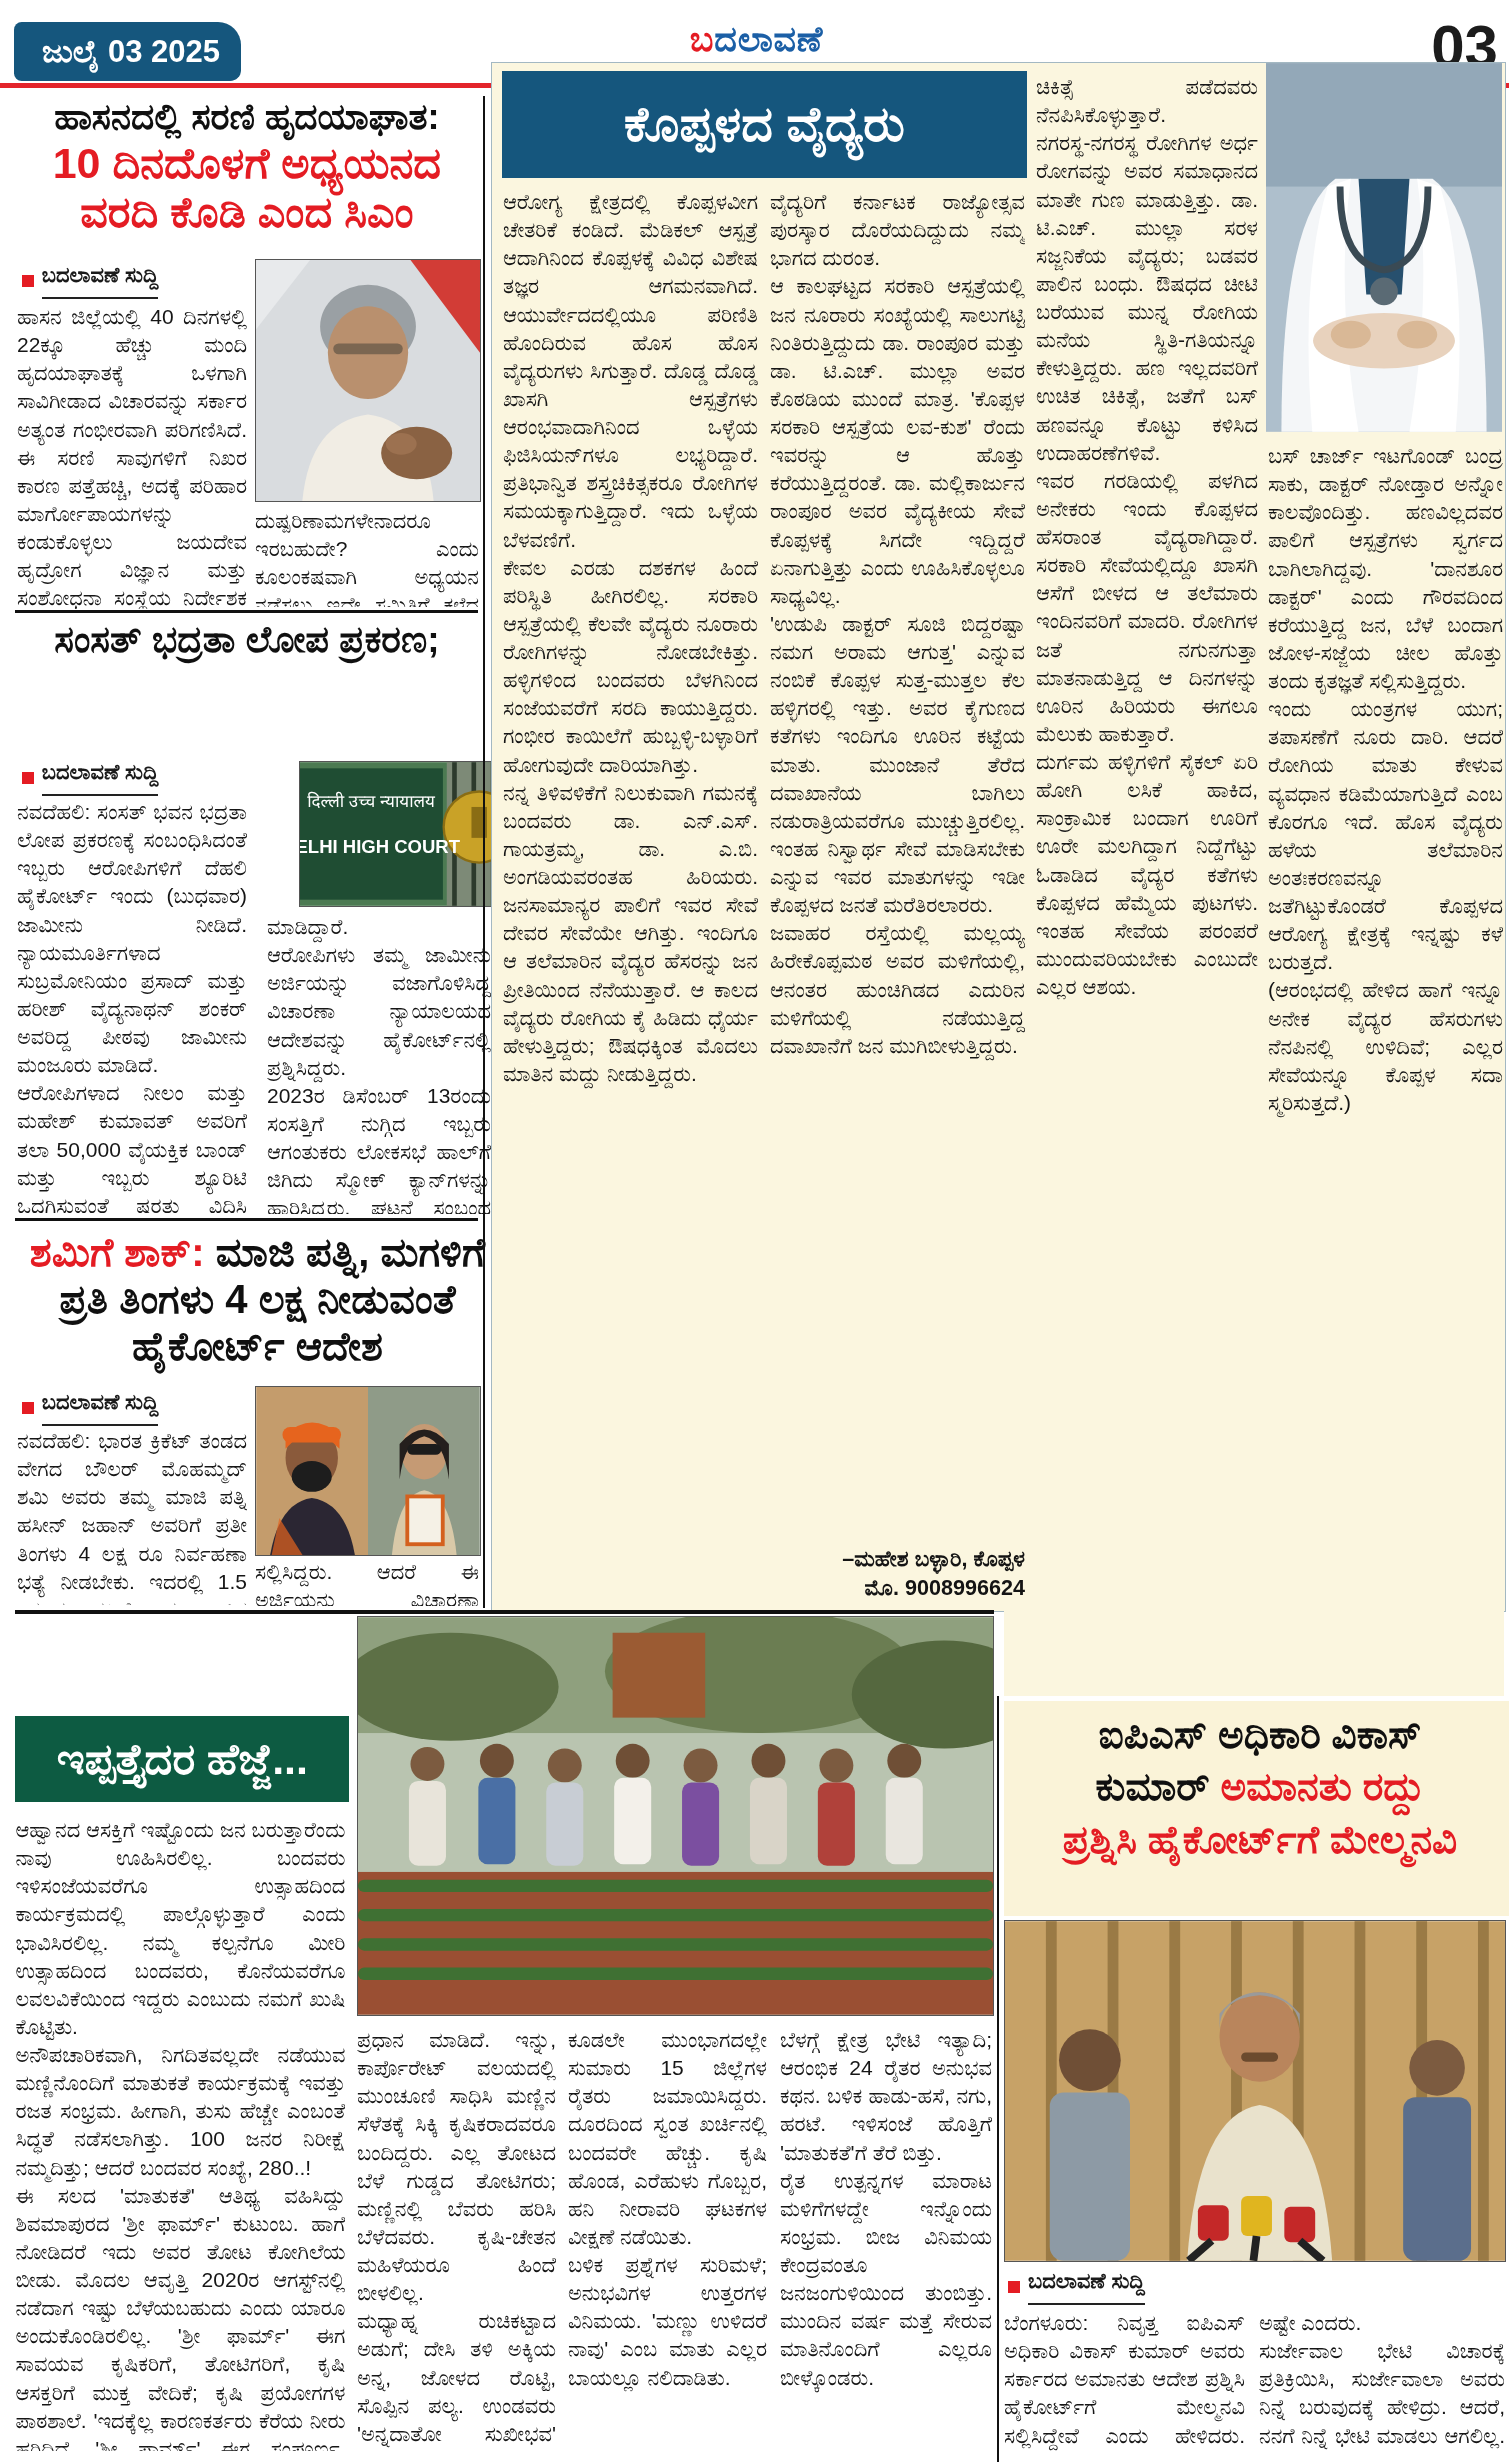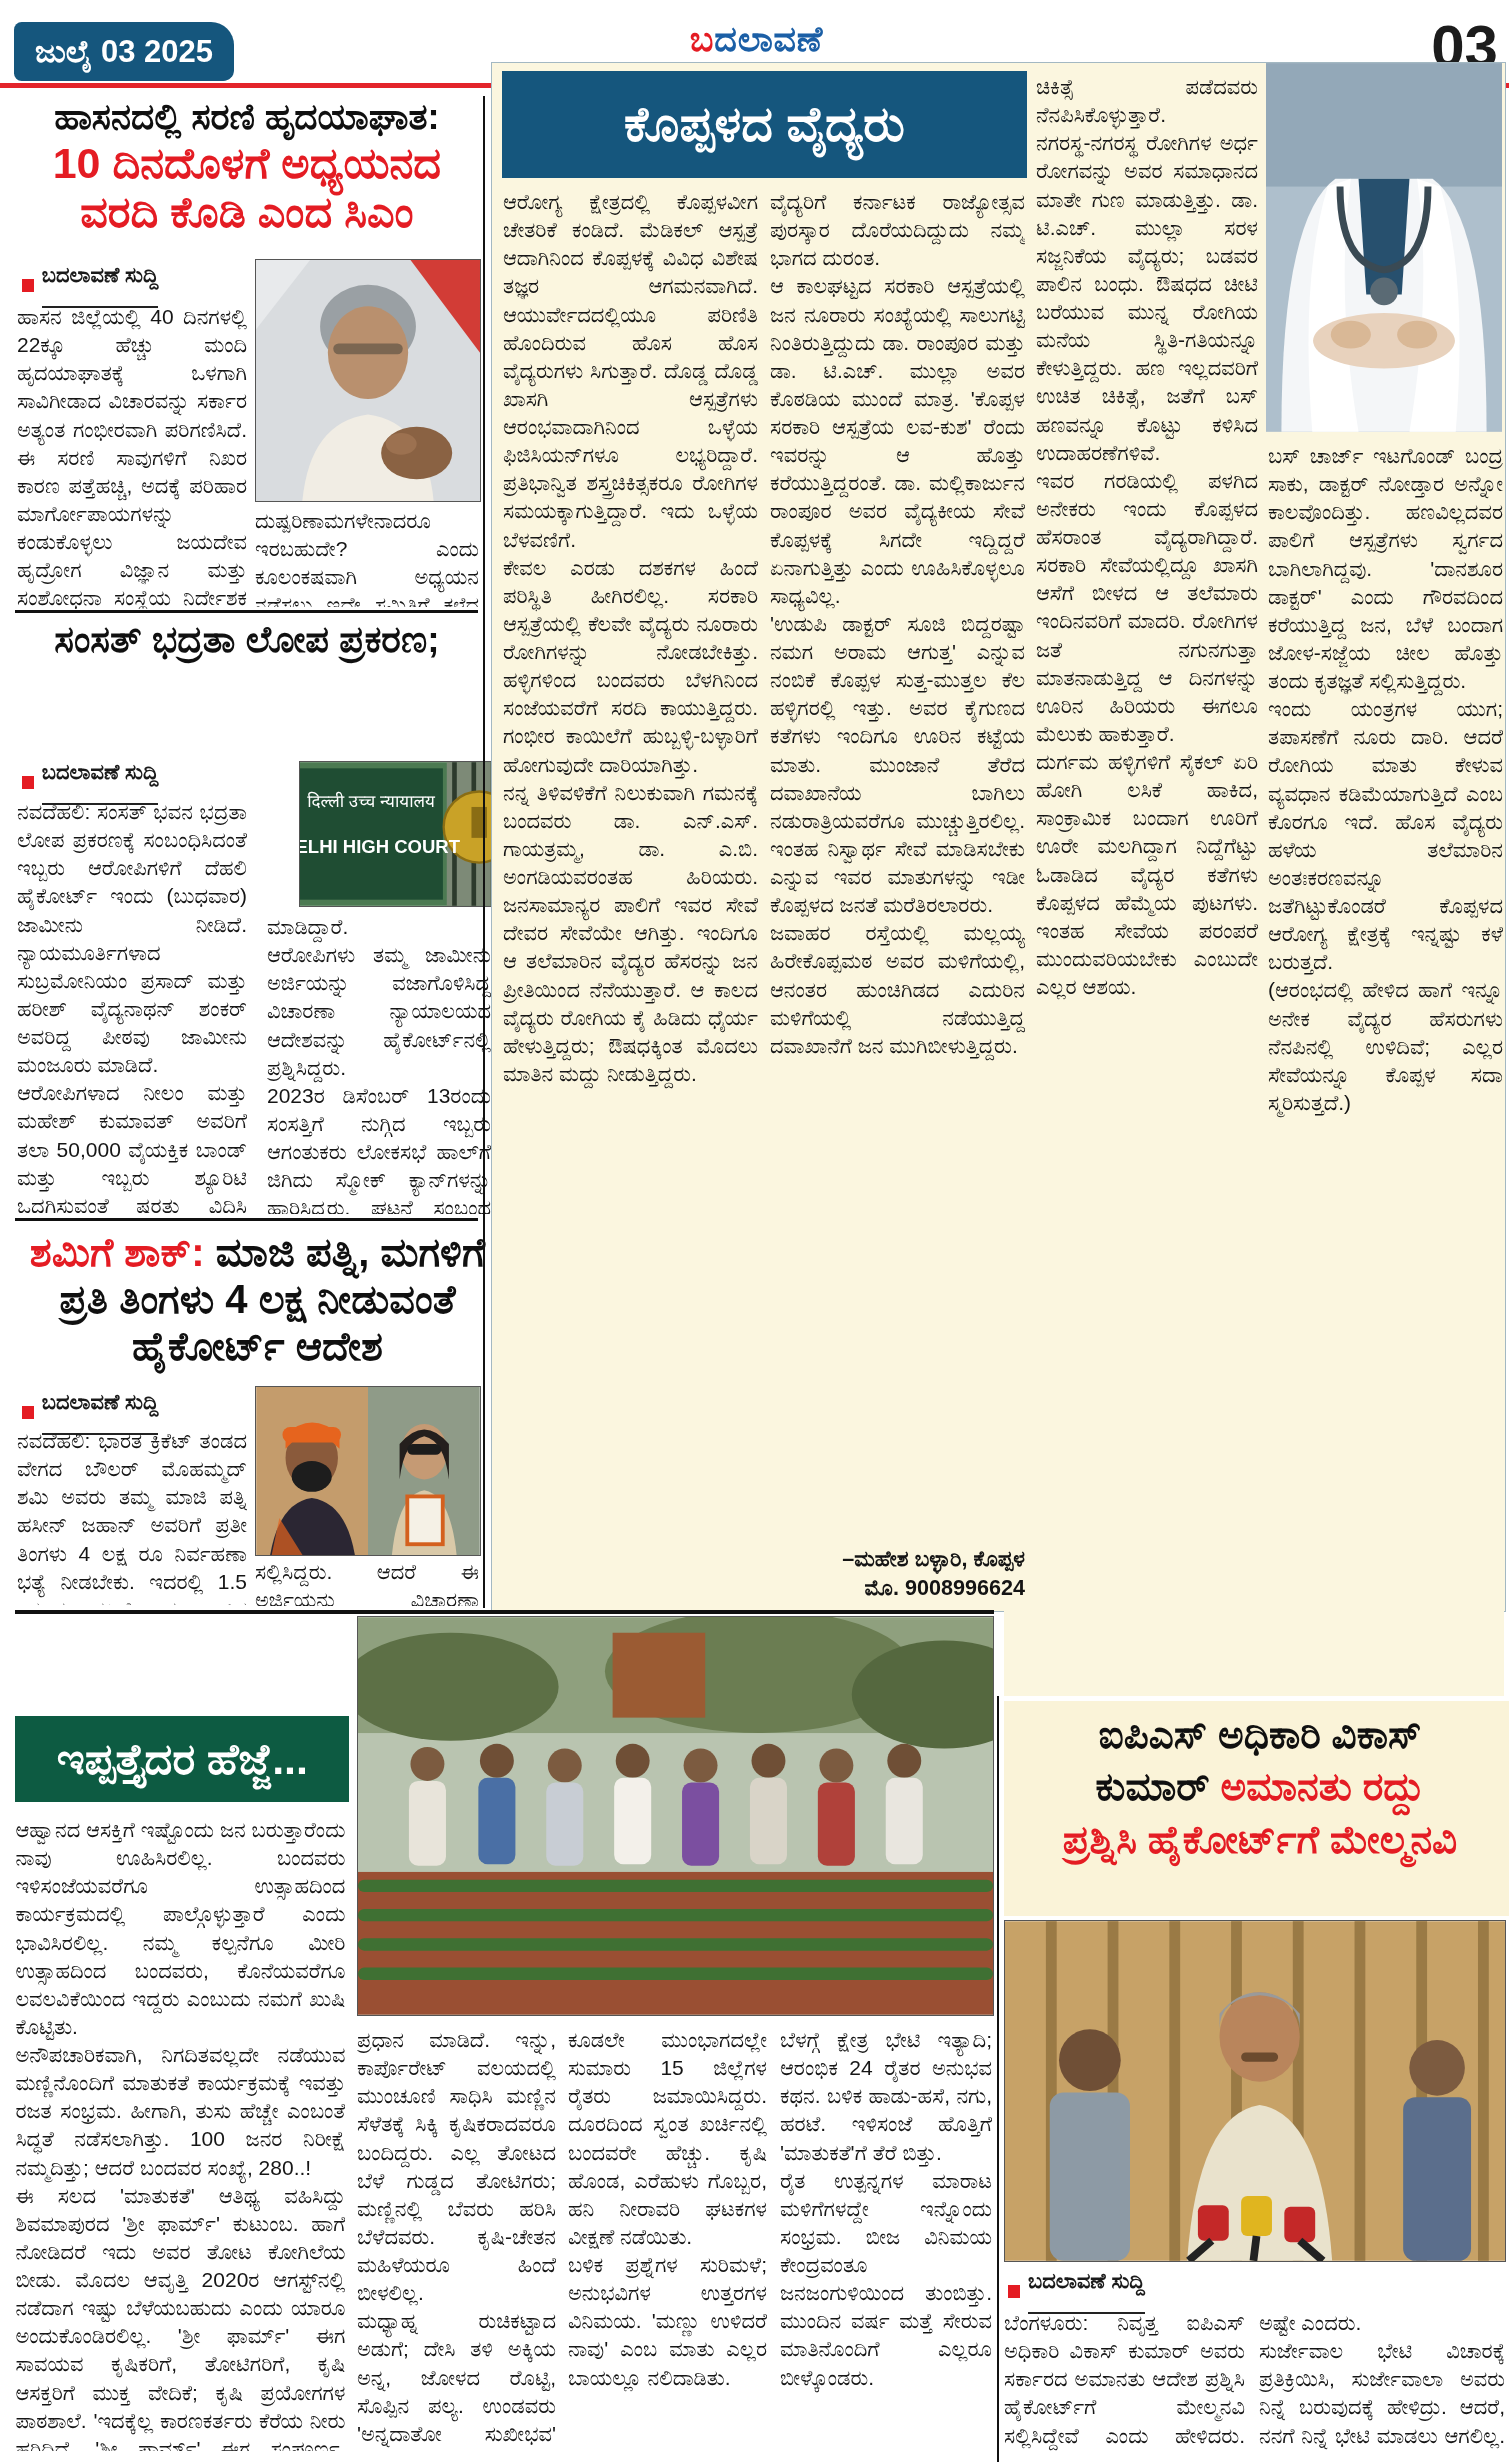--- a/index.html
+++ b/index.html
@@ -3,37 +3,37 @@
 <meta charset="utf-8">
 <style>
   html,body{margin:0;padding:0;background:#ffffff;}
   .page{position:relative;width:1510px;height:2462px;background:#ffffff;
         font-family:"Liberation Sans", sans-serif;overflow:hidden;color:#141414;}
   .abs{position:absolute;}
   .body-text{font-size:21px;line-height:1.34;color:#161616;text-align:justify;
              white-space:pre-line;overflow:hidden;}
   .byline{display:flex;align-items:center;gap:7.7px;}
   .byline .sq{width:12.4px;height:12.4px;background:#e41c23;flex:0 0 auto;}
-  .byline .bt{font-weight:bold;font-size:21px;color:#1a1a1a;border-bottom:2.3px solid #222;padding-bottom:19px;}
+  .byline .bt{font-weight:bold;font-size:21px;color:#1a1a1a;border-bottom:2.3px solid #222;padding-bottom:10px;}
   .center{text-align:center;}
   .bold{font-weight:bold;}
   .red{color:#e41c23;}
   .black{color:#101010;}
   .rule-h{background:#111;}
   .photo{overflow:hidden;border:0.8px solid #555;}
   svg{display:block;}
 </style>
 </head>
 <body>
 
 <div class="page">
 
   <div class="abs" style="left:14px;top:21.6px;width:220px;height:59px;background:#15567d;
               border-radius:7.7px 23px 10.8px 7.7px;color:#fff;font-size:31px;font-weight:bold;
-              text-align:center;line-height:59px;">ಜುಲೈ 03 2025</div>
+              text-align:center;line-height:59px;padding-left:7px;">ಜುಲೈ 03 2025</div>
 
   <div class="abs center" style="left:571px;top:18.5px;width:371px;height:63px;font-size:35px;font-weight:bold;letter-spacing:0.8px;">
     <span style="color:#e41c23;">ಬ</span><span style="color:#1b5fa6;">ದಲಾವಣೆ</span>
   </div>
 
   <div class="abs" style="left:1407px;top:12.4px;width:91px;height:71px;font-size:60px;font-weight:bold;color:#1c1c1c;text-align:right;">03</div>
 
   <div class="abs" style="left:0;top:83px;width:1510px;height:4.6px;background:#e3242b;"></div>
 
   <div class="abs center bold black" style="left:15.4px;top:96px;width:463px;font-size:36px;">ಹಾಸನದಲ್ಲಿ ಸರಣಿ ಹೃದಯಾಘಾತ:</div>

